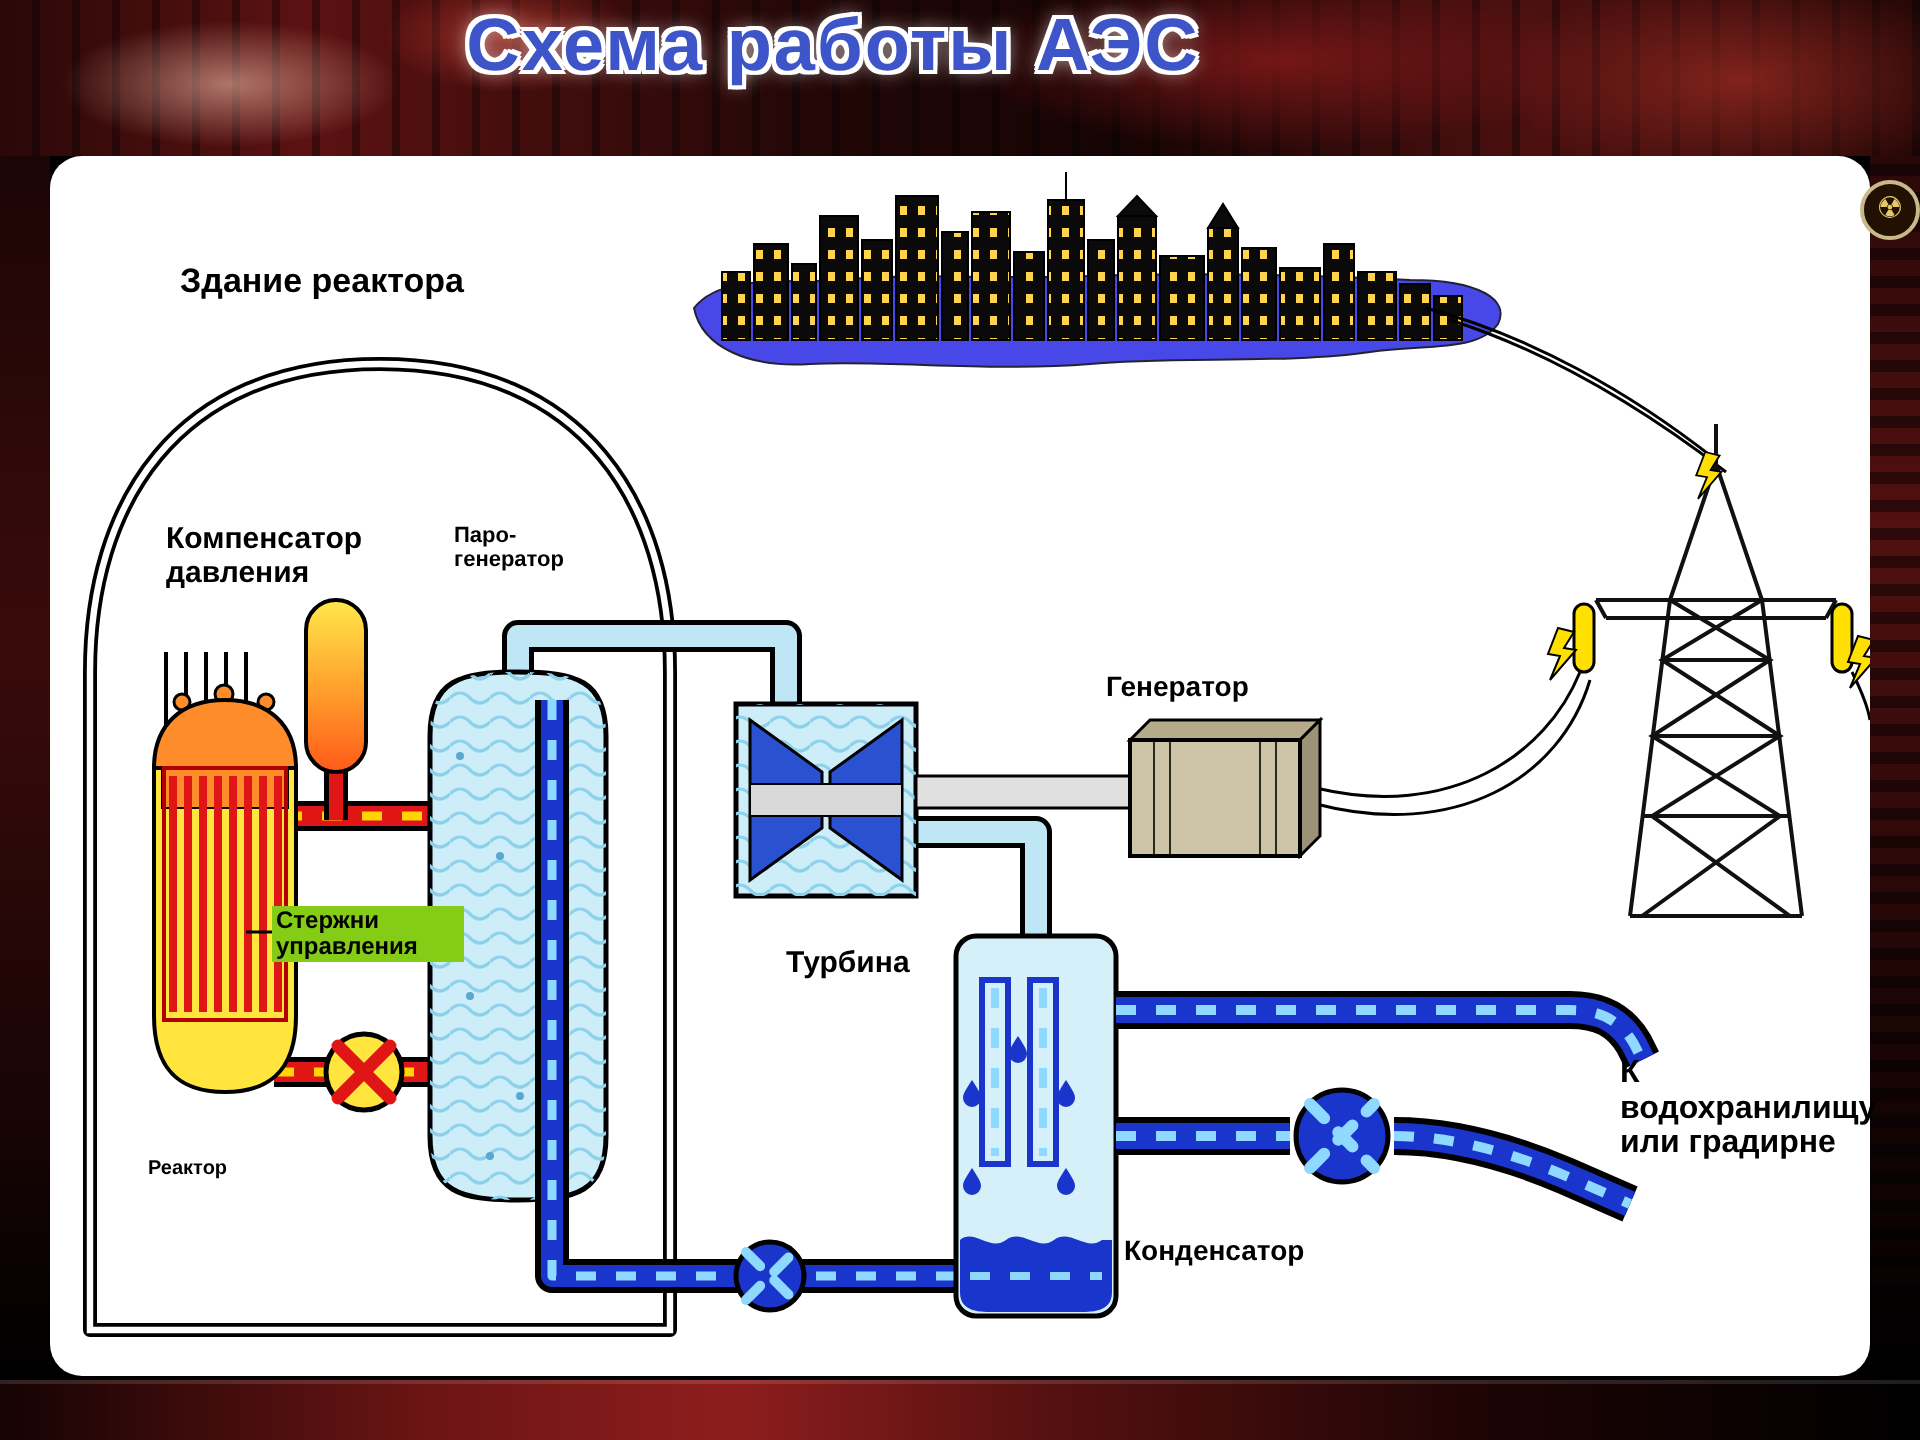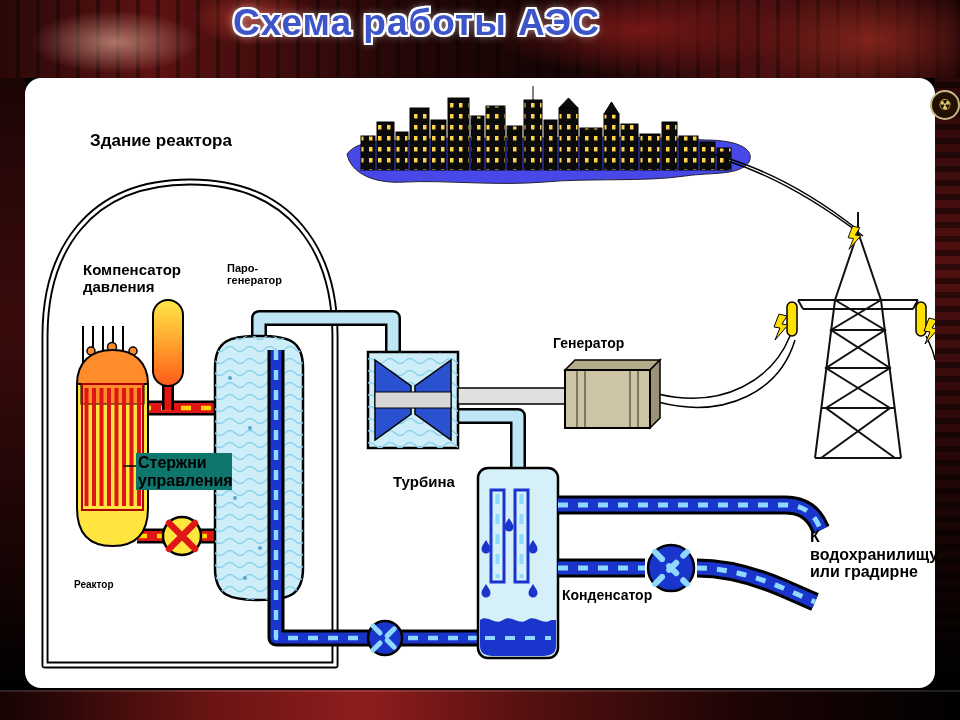--- a/index.html
+++ b/index.html
@@ -35,25 +35,25 @@
     text-shadow:-2px -2px 0 #fff,2px -2px 0 #fff,-2px 2px 0 #fff,2px 2px 0 #fff,
       0 -2px 0 #fff,0 2px 0 #fff,-2px 0 0 #fff,2px 0 0 #fff,0 0 10px rgba(255,255,255,.85);}
   
   .panel{position:absolute;left:25px;top:78px;width:910px;height:610px;background:#fff;
     border-radius:16px;z-index:2;}
   
   .lbl{position:absolute;z-index:3;font-weight:bold;color:#000;line-height:1.1;}
   .lbl-building{left:90px;top:132px;font-size:17px;}
   .lbl-comp{left:83px;top:262px;font-size:15px;width:112px;}
   .lbl-sg{left:227px;top:262px;font-size:11px;width:78px;}
-  .lbl-rods{left:136px;top:453px;font-size:16px;width:92px;background:#0f766e;padding:1px 2px;}
+  .lbl-rods{left:136px;top:453px;font-size:12px;width:92px;background:#84cc16;padding:1px 2px;}
   .lbl-reactor{left:74px;top:579px;font-size:10px;}
   .lbl-turbine{left:369px;top:474px;font-size:15px;margin-left:24px;}
   .lbl-generator{left:553px;top:336px;font-size:14px;}
-  .lbl-condenser{left:562px;top:588px;font-size:14px;}
+  .lbl-condenser{left:562px;top:618px;font-size:14px;}
   .lbl-reservoir{left:810px;top:528px;font-size:16px;width:140px;}
   
   .outl{fill:none;stroke:#000;stroke-linejoin:round;}
   .s-red{fill:none;stroke:var(--primary-red,#e01515);stroke-linejoin:round;}
   .s-ydash{fill:none;stroke:var(--dash-yellow,#ffd400);stroke-dasharray:10 10;stroke-linejoin:round;}
   .s-blue{fill:none;stroke:var(--coolant-blue,#1a35cc);stroke-linejoin:round;}
   .s-cdash{fill:none;stroke:var(--coolant-dash,#8fd8ff);stroke-dasharray:10 10;stroke-linejoin:round;}
   .s-steam{fill:none;stroke:var(--steam-blue,#bfe6f5);stroke-linejoin:round;}
   .f-yellow{fill:var(--reactor-yellow,#ffe53d);}
   .f-orange{fill:var(--reactor-orange,#ff8c2a);}

